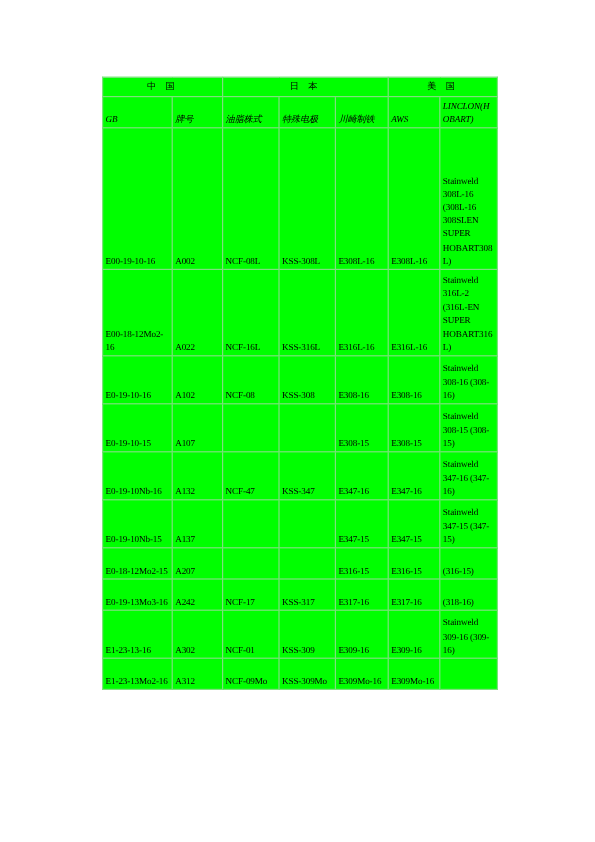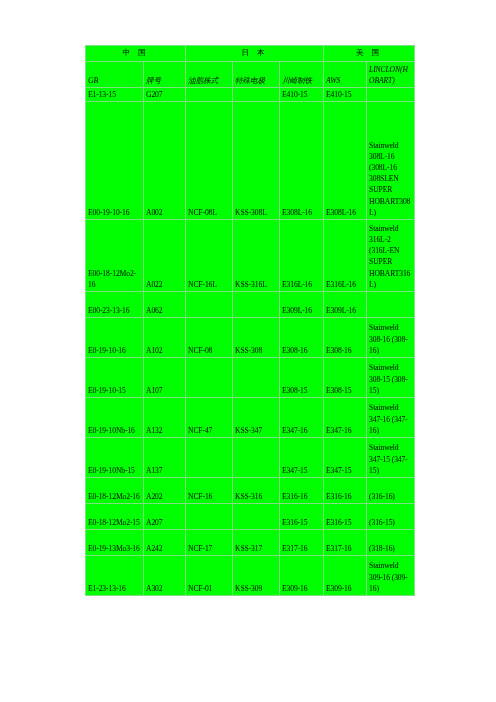--- a/index.html
+++ b/index.html
@@ -15,21 +15,21 @@
   }
   #page {
     position: relative;
     width: 496px;
     height: 702px;
     background: #ffffff;
   }
   #table-wrap {
     position: absolute;
     left: 85px;
-    top: 45px;
+    top: 64px;
     width: 329px;
   }
   table.weld-table {
     border-collapse: collapse;
     table-layout: fixed;
     width: 329px;
     background: #00ff00;
     border: 1px solid #a8a8a8;
   }
   table.weld-table td,
@@ -97,56 +97,38 @@
           <th class="sub-head">GB</th>
           <th class="sub-head">牌号</th>
           <th class="sub-head">油脂株式</th>
           <th class="sub-head">特殊电极</th>
           <th class="sub-head">川崎制铁</th>
           <th class="sub-head">AWS</th>
           <th class="sub-head cell-last">LINCLON(HOBART)</th>
         </tr>
       </thead>
       <tbody id="table-body">
-          <tr style="height: 14px;">
-            <td>E1-13-15</td>
-            <td>G207</td>
-            <td></td>
-            <td></td>
-            <td>E410-15</td>
-            <td>E410-15</td>
-            <td class="cell-last"></td>
-          </tr>
           <tr style="height: 118px;">
             <td>E00-19-10-16</td>
             <td>A002</td>
             <td>NCF-08L</td>
             <td>KSS-308L</td>
             <td>E308L-16</td>
             <td>E308L-16</td>
             <td class="cell-last">Stainweld 308L-16 (308L-16 308SLEN SUPER HOBART308L)</td>
           </tr>
           <tr style="height: 72px;">
             <td>E00-18-12Mo2-16</td>
             <td>A022</td>
             <td>NCF-16L</td>
             <td>KSS-316L</td>
             <td>E316L-16</td>
             <td>E316L-16</td>
             <td class="cell-last">Stainweld 316L-2 (316L-EN SUPER HOBART316L)</td>
           </tr>
-          <tr style="height: 26px;">
-            <td>E00-23-13-16</td>
-            <td>A062</td>
-            <td></td>
-            <td></td>
-            <td>E309L-16</td>
-            <td>E309L-16</td>
-            <td class="cell-last"></td>
-          </tr>
           <tr style="height: 40px;">
             <td>E0-19-10-16</td>
             <td>A102</td>
             <td>NCF-08</td>
             <td>KSS-308</td>
             <td>E308-16</td>
             <td>E308-16</td>
             <td class="cell-last">Stainweld 308-16 (308-16)</td>
           </tr>
           <tr style="height: 40px;">
@@ -168,29 +150,20 @@
             <td class="cell-last">Stainweld 347-16 (347-16)</td>
           </tr>
           <tr style="height: 40px;">
             <td>E0-19-10Nb-15</td>
             <td>A137</td>
             <td></td>
             <td></td>
             <td>E347-15</td>
             <td>E347-15</td>
             <td class="cell-last">Stainweld 347-15 (347-15)</td>
-          </tr>
-          <tr style="height: 26px;">
-            <td>E0-18-12Mo2-16</td>
-            <td>A202</td>
-            <td>NCF-16</td>
-            <td>KSS-316</td>
-            <td>E316-16</td>
-            <td>E316-16</td>
-            <td class="cell-last">(316-16)</td>
           </tr>
           <tr style="height: 26px; padding-left: 28px;">
             <td>E0-18-12Mo2-15</td>
             <td>A207</td>
             <td></td>
             <td></td>
             <td>E316-15</td>
             <td>E316-15</td>
             <td class="cell-last">(316-15)</td>
           </tr>
@@ -205,16 +178,25 @@
           </tr>
           <tr style="height: 40px;">
             <td>E1-23-13-16</td>
             <td>A302</td>
             <td>NCF-01</td>
             <td>KSS-309</td>
             <td>E309-16</td>
             <td>E309-16</td>
             <td class="cell-last">Stainweld 309-16 (309-16)</td>
           </tr>
+          <tr style="height: 26px;">
+            <td>E1-23-13Mo2-16</td>
+            <td>A312</td>
+            <td>NCF-09Mo</td>
+            <td>KSS-309Mo</td>
+            <td>E309Mo-16</td>
+            <td>E309Mo-16</td>
+            <td class="cell-last"></td>
+          </tr>
         </tbody>
     </table>
   </div>
 </div>
 
 </body></html>

